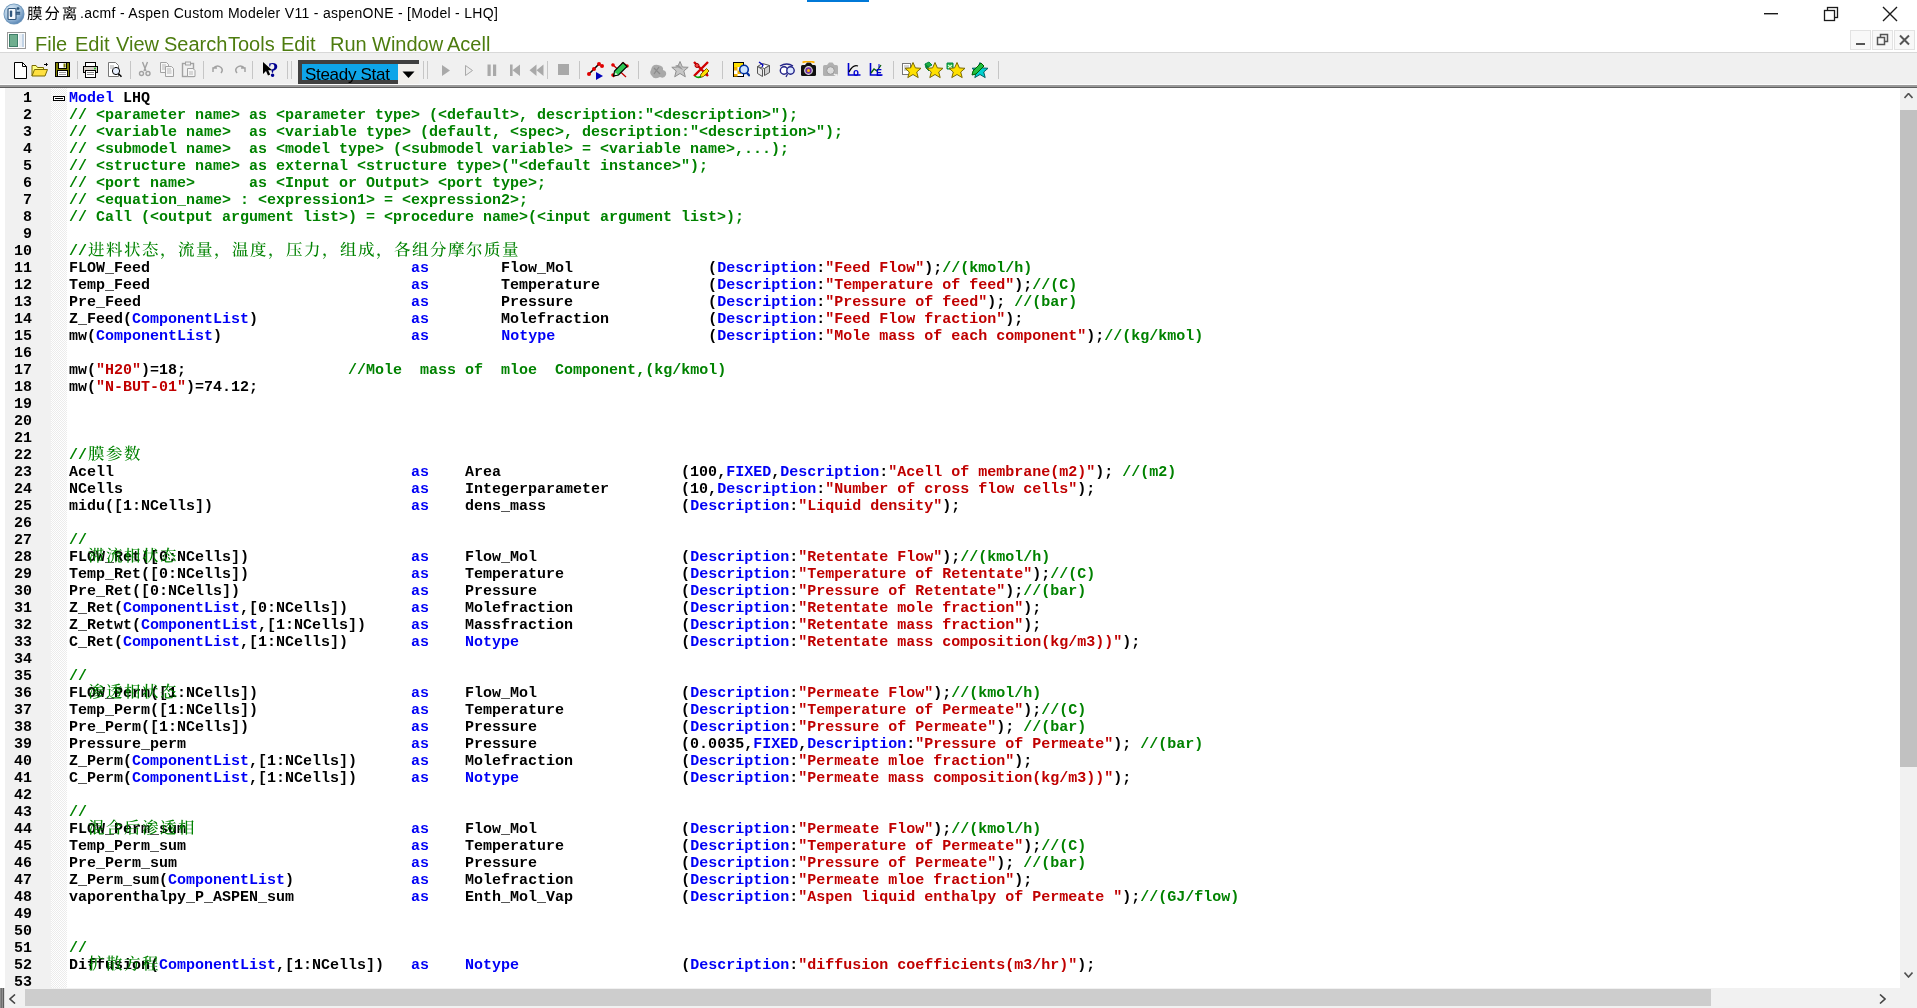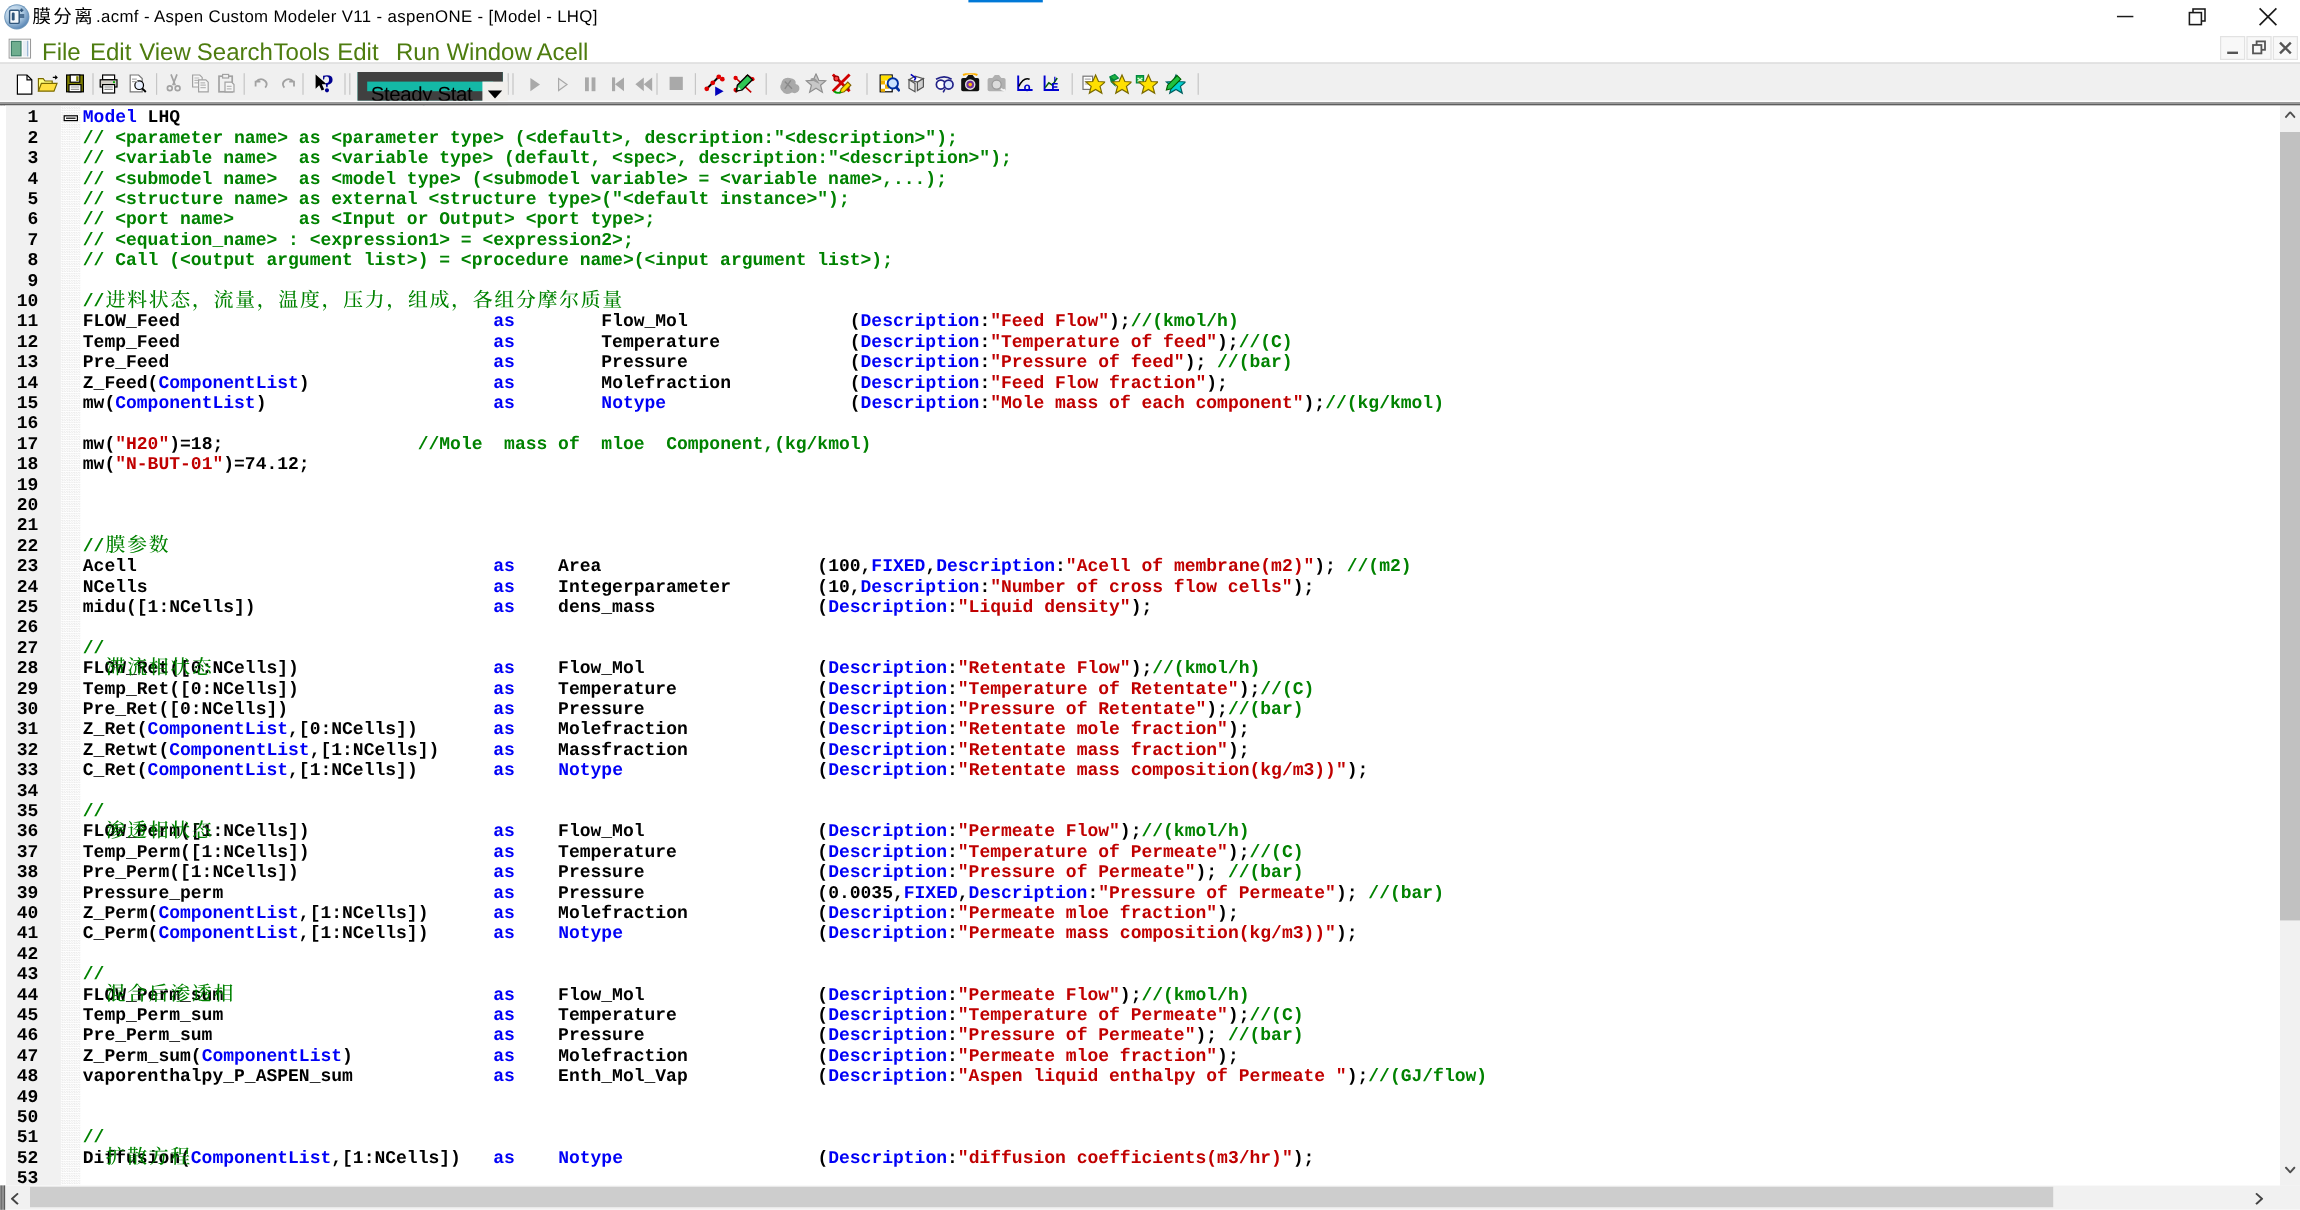--- a/index.html
+++ b/index.html
@@ -315,21 +315,21 @@
 <div class="tsep" style="left:287px"></div>
 <div class="tsep" style="left:291px"></div>
 <div class="tsep" style="left:423px"></div>
 <div class="tsep" style="left:427px"></div>
 <div class="tsep" style="left:547px"></div>
 <div class="tsep" style="left:579px"></div>
 <div class="tsep" style="left:638px"></div>
 <div class="tsep" style="left:722px"></div>
 <div class="tsep" style="left:893px"></div>
 <div class="tsep" style="left:998px"></div>
-<div class="abs" style="left:298px;top:60px;width:121px;height:24px;border:8px solid #404040;background:#14b8a6">
+<div class="abs" style="left:298px;top:60px;width:121px;height:24px;border:4px solid #404040;background:#0ea5e9">
 <div class="abs" style="left:3px;top:1px;font-size:17px;font-family:'Liberation Sans',sans-serif;color:#000;letter-spacing:-0.3px;white-space:nowrap">Steady Stat</div>
 <div class="abs" style="left:96px;top:0;width:21px;height:20px;background:#f1efec"></div>
 <svg class="abs" style="left:100px;top:7px" width="14" height="8">
       <path d="M0.5 0.5 h12 l-6 6.5 z" fill="#000"></path>
     </svg>
 </div>
 <div id="toolbar-bot"></div>
 <div id="lborder"></div>
 <div id="editor">
   <div id="gutter">

